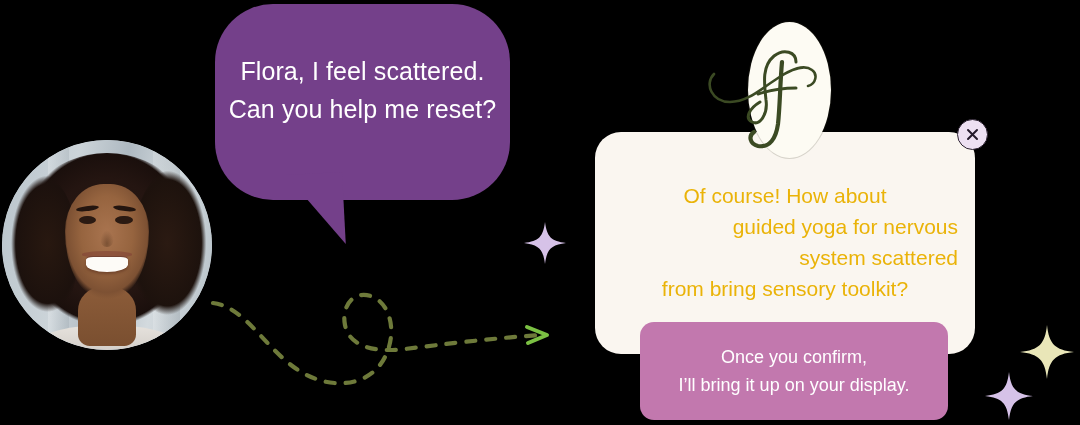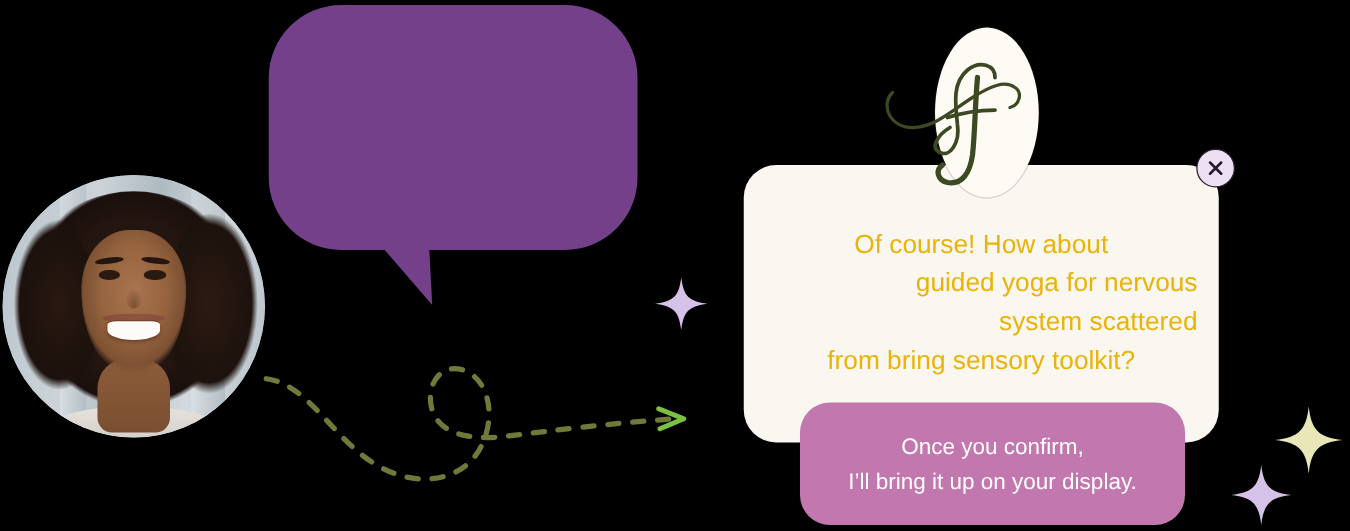--- a/index.html
+++ b/index.html
@@ -227,21 +227,21 @@
   }
 
   
   .confirm-banner {
     position: absolute;
     left: 640px;
     top: 322px;
     width: 308px;
     height: 98px;
     background: #C278AE;
-    border-radius: 24px;
+    border-radius: 14px;
     display: flex;
     align-items: center;
     justify-content: center;
     cursor: pointer;
   }
   .confirm-text {
     text-align: center;
     color: #ffffff;
     font-size: 18px;
     line-height: 28px;
@@ -283,20 +283,22 @@
       <div class="av-eye r"></div>
       <div class="av-nose"></div>
       <div class="av-lip"></div>
       <div class="av-smile"></div>
     </div>
   </div>
 
   <div class="bubble"></div>
   <div class="bubble-tail"></div>
   <div class="bubble-text">
+    <span class="ln">Flora, I feel scattered.</span>
+    <span class="ln">Can you help me reset?</span>
   </div>
 
   <div class="card"></div>
   <div class="card-text">
     <span class="ln">Of course! How about</span>
     <span class="ln bold">guided yoga for nervous</span>
     <span class="ln bold">system scattered</span>
     <span class="ln">from bring sensory toolkit?</span>
   </div>
 

